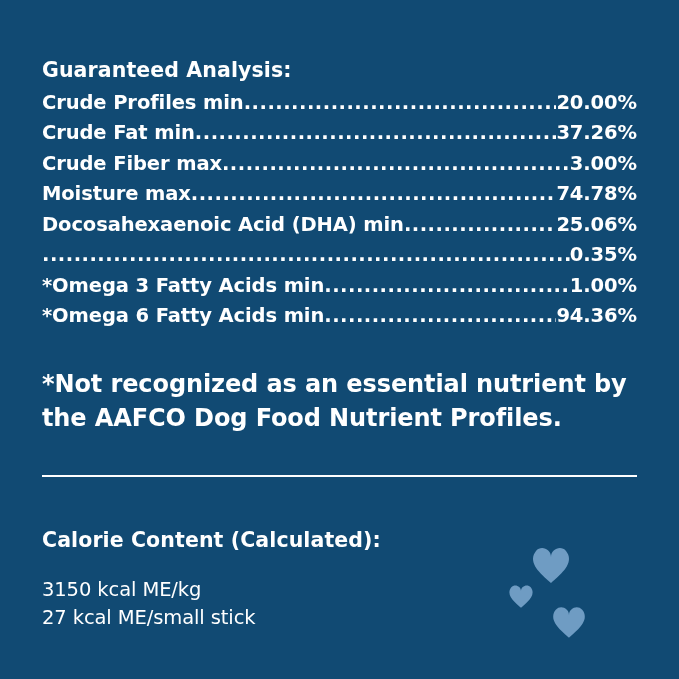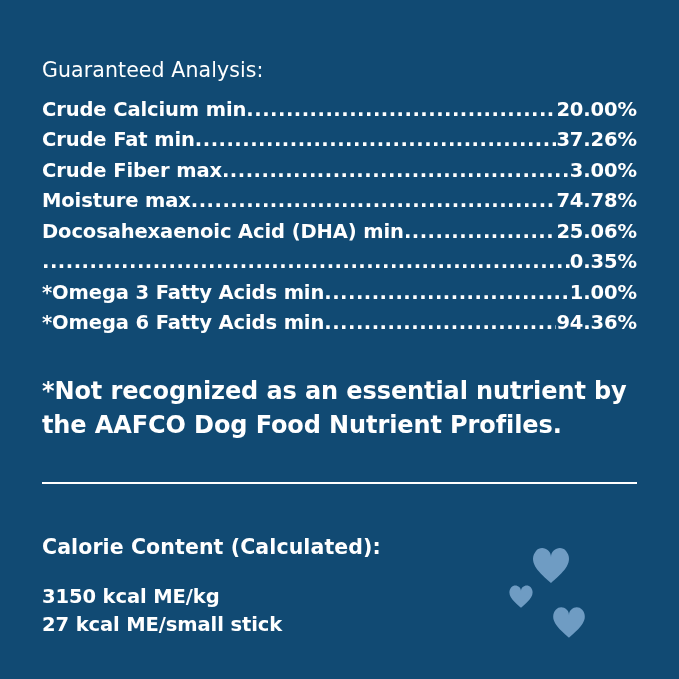--- a/index.html
+++ b/index.html
@@ -18,23 +18,23 @@
   .page {
     position: absolute;
     left: 0; top: 0;
     width: 679px;
     height: 679px;
     box-sizing: border-box;
     padding: 44px 42px 0 42px;
   }
   .ga-title {
     font-size: 20.5px;
-    font-weight: normal;
+    font-weight: bold;
     letter-spacing: 0.1px;
-    margin: 14px 0 17px 0;
+    margin: 14px 0 10px 0;
     line-height: 1.2;
   }
   .row {
     display: flex;
     align-items: baseline;
     font-size: 19.5px;
     font-weight: bold;
     line-height: 1.0;
     margin-bottom: 11px;
     white-space: nowrap;
@@ -70,21 +70,21 @@
   }
   .calorie-title {
     font-size: 20.5px;
     font-weight: bold;
     margin-top: 51px;
     margin-bottom: 24px;
     letter-spacing: 0.1px;
   }
   .calorie-line {
     font-size: 19.5px;
-    font-weight: bold;
+    font-weight: normal;
     line-height: 1.45;
     letter-spacing: -0.1px;
   }
   .hearts {
     position: absolute;
     right: 52px;
     bottom: 28px;
     width: 120px;
     height: 110px;
   }
@@ -93,21 +93,21 @@
   }
 </style>
 </head>
 <body>
 
 <div class="page">
 
   <div class="ga-title">Guaranteed Analysis:</div>
 
   <div class="row">
-    <span class="label">Crude Calcium min</span>
+    <span class="label">Crude Profiles min</span>
     <span class="dots">......................................................................................................</span>
     <span class="value">20.00%</span>
   </div>
 
   <div class="row">
     <span class="label">Crude Fat min</span>
     <span class="dots">......................................................................................................</span>
     <span class="value">37.26%</span>
   </div>
 

